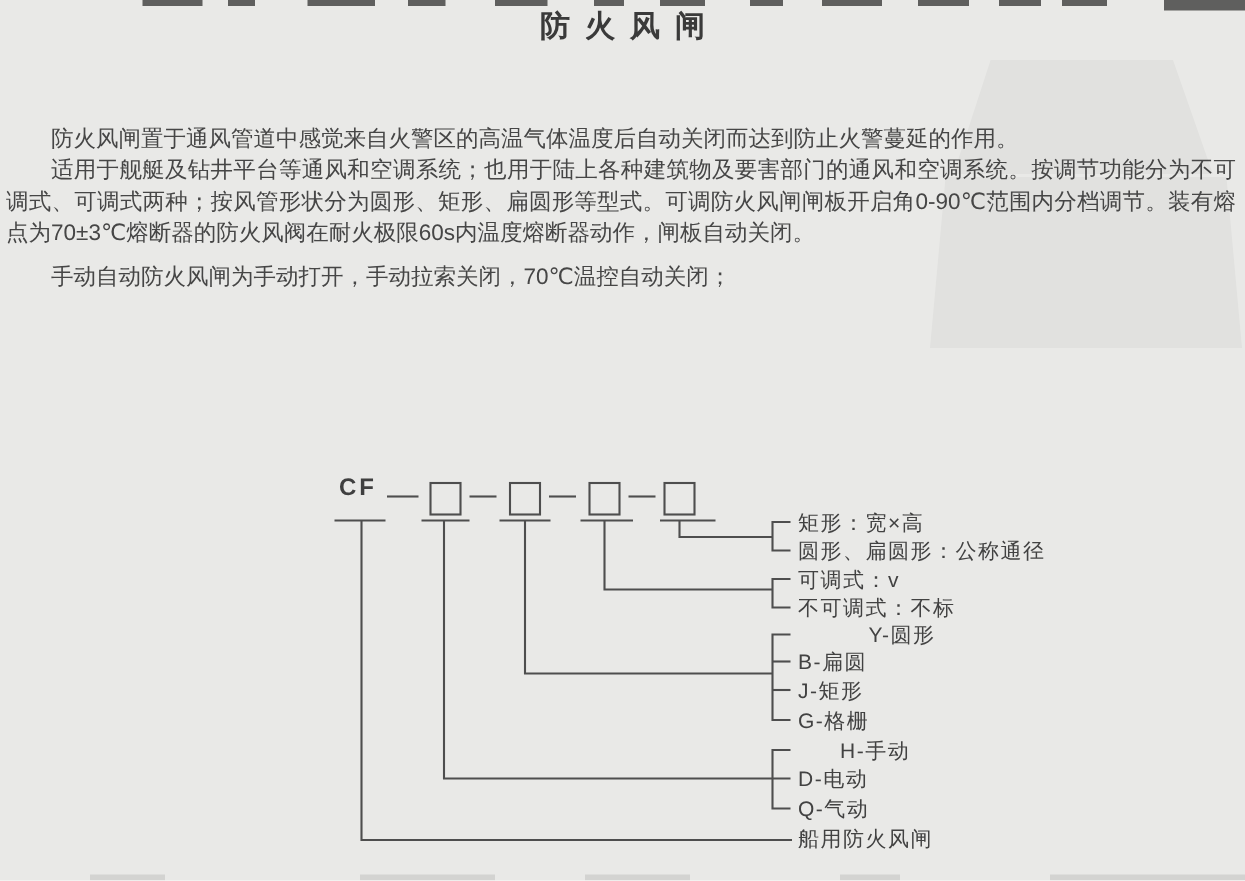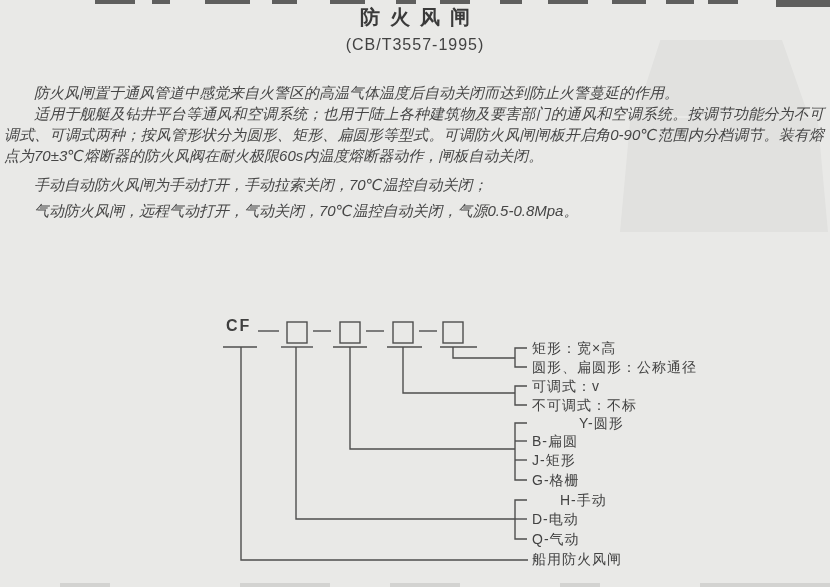--- a/index.html
+++ b/index.html
@@ -24,21 +24,21 @@
     text-align:center;font-size:20px;font-weight:bold;
     letter-spacing:10px;text-indent:10px;color:#3a3a3a;
   }
   .standard{
     position:absolute;top:36px;left:0;width:830px;
     text-align:center;font-size:16px;color:#424242;letter-spacing:1px;
   }
   
   .body-text{
     position:absolute;left:4px;right:6px;top:82px;
-    font-size:15px;line-height:21px;color:#464646;font-style:italic;
+    font-size:15px;line-height:21px;color:#464646;
   }
   .body-text p{margin:0;text-indent:2em;text-align:justify;}
   .body-text p.g8{margin-top:8px;}
   .body-text p.g2{margin-top:2px;}
   .body-text p.g5{margin-top:5px;}
   
   .diagram-svg{position:absolute;left:0;top:0;width:830px;height:587px;}
   .cf-prefix{
     position:absolute;left:226px;top:317px;
     font-size:16px;letter-spacing:2px;color:#3f3f3f;font-weight:bold;
@@ -68,27 +68,25 @@
   <div class="top-mark" style="left:666px;width:28px;"></div>
   <div class="top-mark" style="left:708px;width:30px;"></div>
   <div class="top-mark tall" style="left:776px;width:54px;"></div>
   <div class="bottom-mark" style="left:60px;width:50px;"></div>
   <div class="bottom-mark" style="left:240px;width:90px;"></div>
   <div class="bottom-mark" style="left:390px;width:70px;"></div>
   <div class="bottom-mark" style="left:560px;width:40px;"></div>
   <div class="bottom-mark" style="left:700px;width:130px;"></div>
 
   <div class="title">防火风闸</div>
-  <div class="standard">(CB/T3557-1995)</div>
 
   <div class="body-text">
     <p>防火风闸置于通风管道中感觉来自火警区的高温气体温度后自动关闭而达到防止火警蔓延的作用。</p>
     <p>适用于舰艇及钻井平台等通风和空调系统；也用于陆上各种建筑物及要害部门的通风和空调系统。按调节功能分为不可调式、可调式两种；按风管形状分为圆形、矩形、扁圆形等型式。可调防火风闸闸板开启角0-90℃范围内分档调节。装有熔点为70±3℃熔断器的防火风阀在耐火极限60s内温度熔断器动作，闸板自动关闭。</p>
     <p class="g8">手动自动防火风闸为手动打开，手动拉索关闭，70℃温控自动关闭；</p>
-    <p class="g5">气动防火风闸，远程气动打开，气动关闭，70℃温控自动关闭，气源0.5-0.8Mpa。</p>
   </div>
 
   <svg class="diagram-svg" viewBox="0 0 830 587">
     <g stroke="#4e4e4e" stroke-width="1.4" fill="none">
 
       <line x1="258" y1="331" x2="279" y2="331"></line>
       <line x1="313" y1="331" x2="331" y2="331"></line>
       <line x1="366" y1="331" x2="384" y2="331"></line>
       <line x1="419" y1="331" x2="437" y2="331"></line>
 

